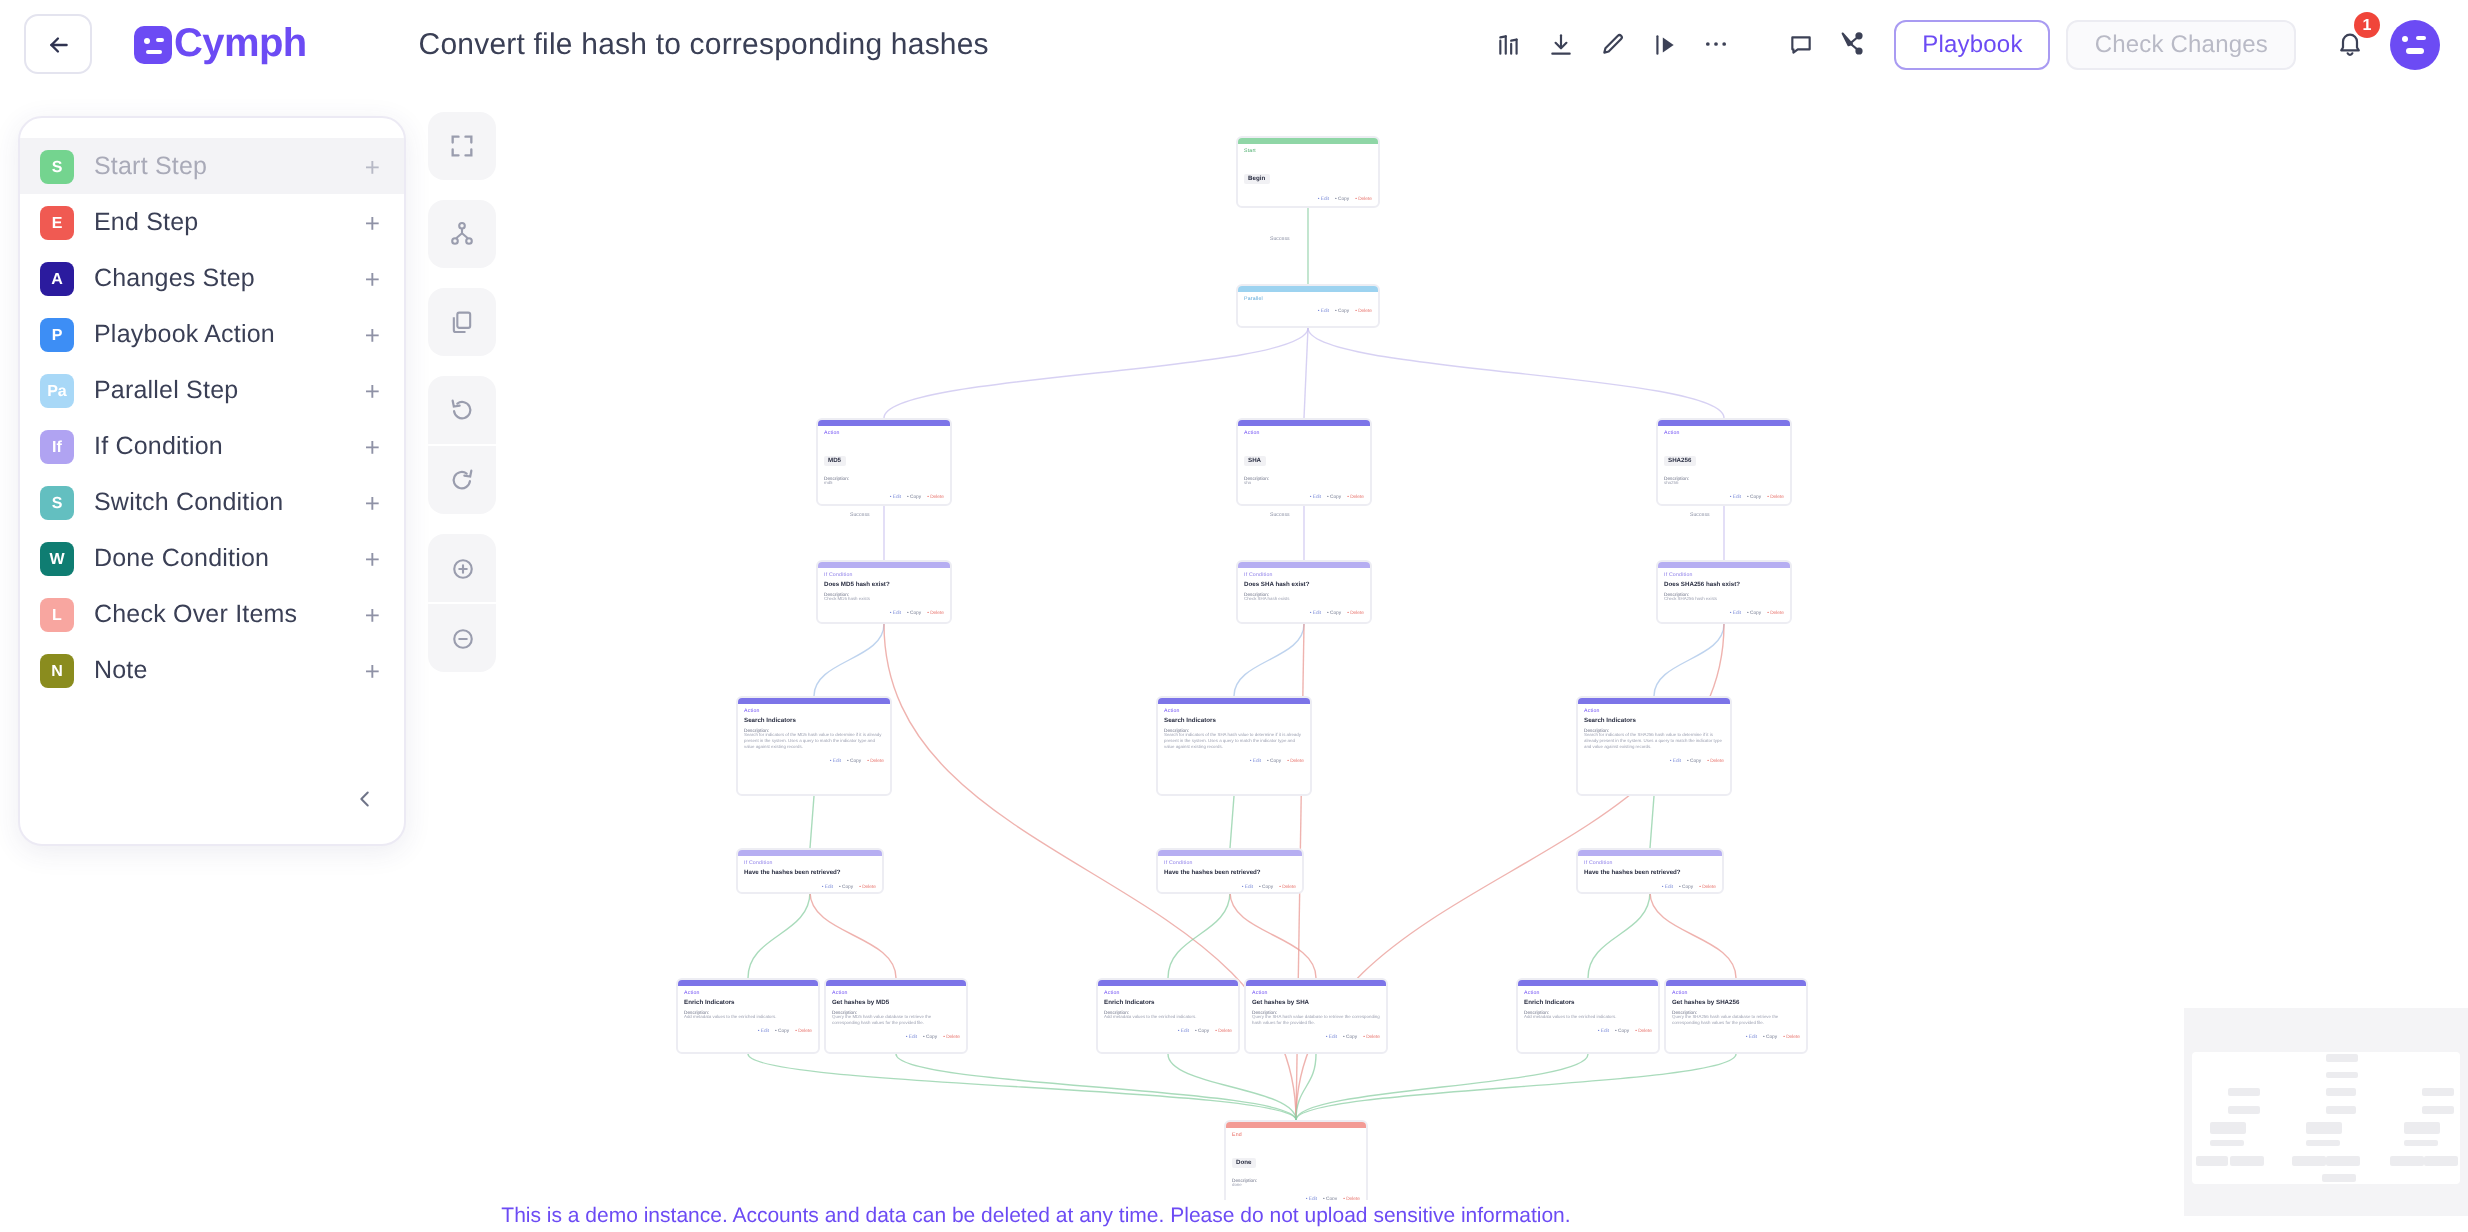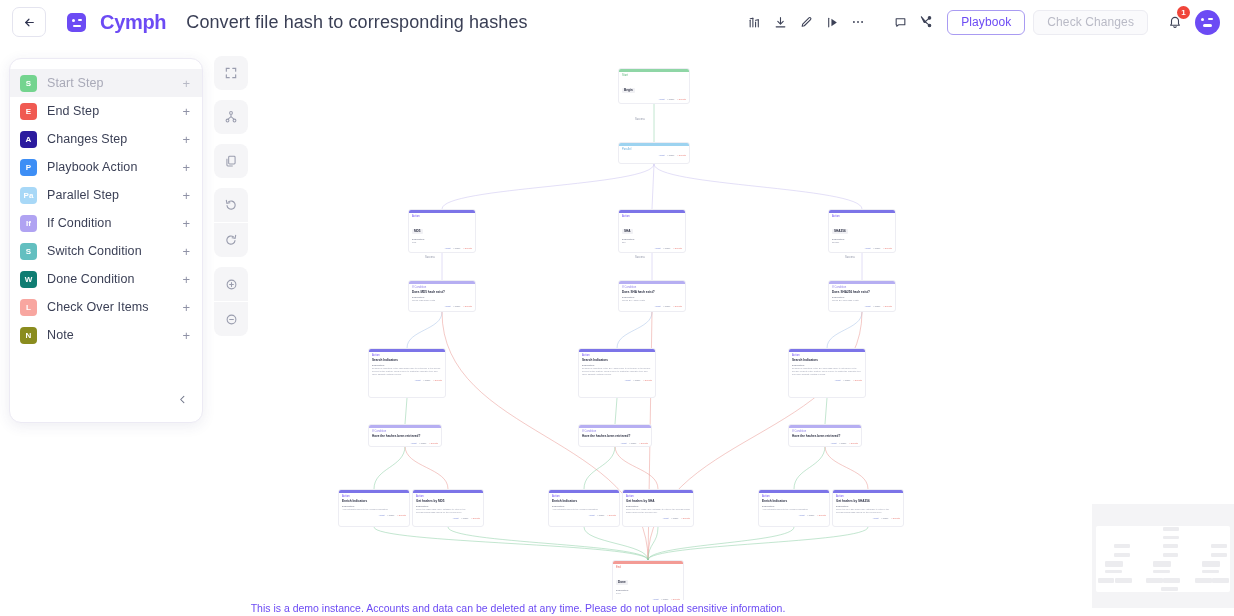--- a/index.html
+++ b/index.html
@@ -13,36 +13,36 @@
   
   .header {
     position: absolute; top: 0; left: 0; width: 1234px; height: 44px;
     display: flex; align-items: center; background: #fff; z-index: 40;
   }
   .back-btn {
     margin-left: 12px; width: 34px; height: 30px; border: 1px solid #e4e4ef;
     border-radius: 7px; background: #fff; display: flex; align-items: center;
     justify-content: center; color: #2f3350; font-size: 14px; cursor: pointer;
   }
-  .brand { display: flex; align-items: center; gap: 14px; margin-left: 21px; }
+  .brand { display: flex; align-items: center; gap: 1px; margin-left: 21px; }
   .brand-mark {
     width: 19px; height: 19px; border-radius: 5px; background: #6c4bf4;
     position: relative; display: flex; align-items: center; justify-content: center;
   }
   .brand-mark i {
     position: absolute; width: 3px; height: 3px; border-radius: 50%; background: #fff;
   }
   .brand-mark i.e1 { left: 5px; top: 6px; }
   .brand-mark i.e2 { left: 11px; top: 6px; width: 4px; height: 2px; border-radius: 1px; }
   .brand-mark i.m { left: 6px; top: 12px; width: 8px; height: 2px; border-radius: 1px; }
   .brand-name {
     font-size: 20px; font-weight: 700; color: #6c4bf4; letter-spacing: -0.3px;
   }
   .doc-title {
-    margin-left: 20px; font-size: 18px; color: #3a3f55; letter-spacing: .1px;
+    margin-left: 56px; font-size: 15px; color: #3a3f55; letter-spacing: .1px;
   }
   .header-right {
     margin-left: auto; display: flex; align-items: center; gap: 0; padding-right: 14px;
   }
   .ticon {
     width: 26px; height: 26px; display: flex; align-items: center; justify-content: center;
     color: #3c4156; cursor: pointer;
   }
   .ticon svg { display: block; }
   .gap-lg { width: 16px; }

